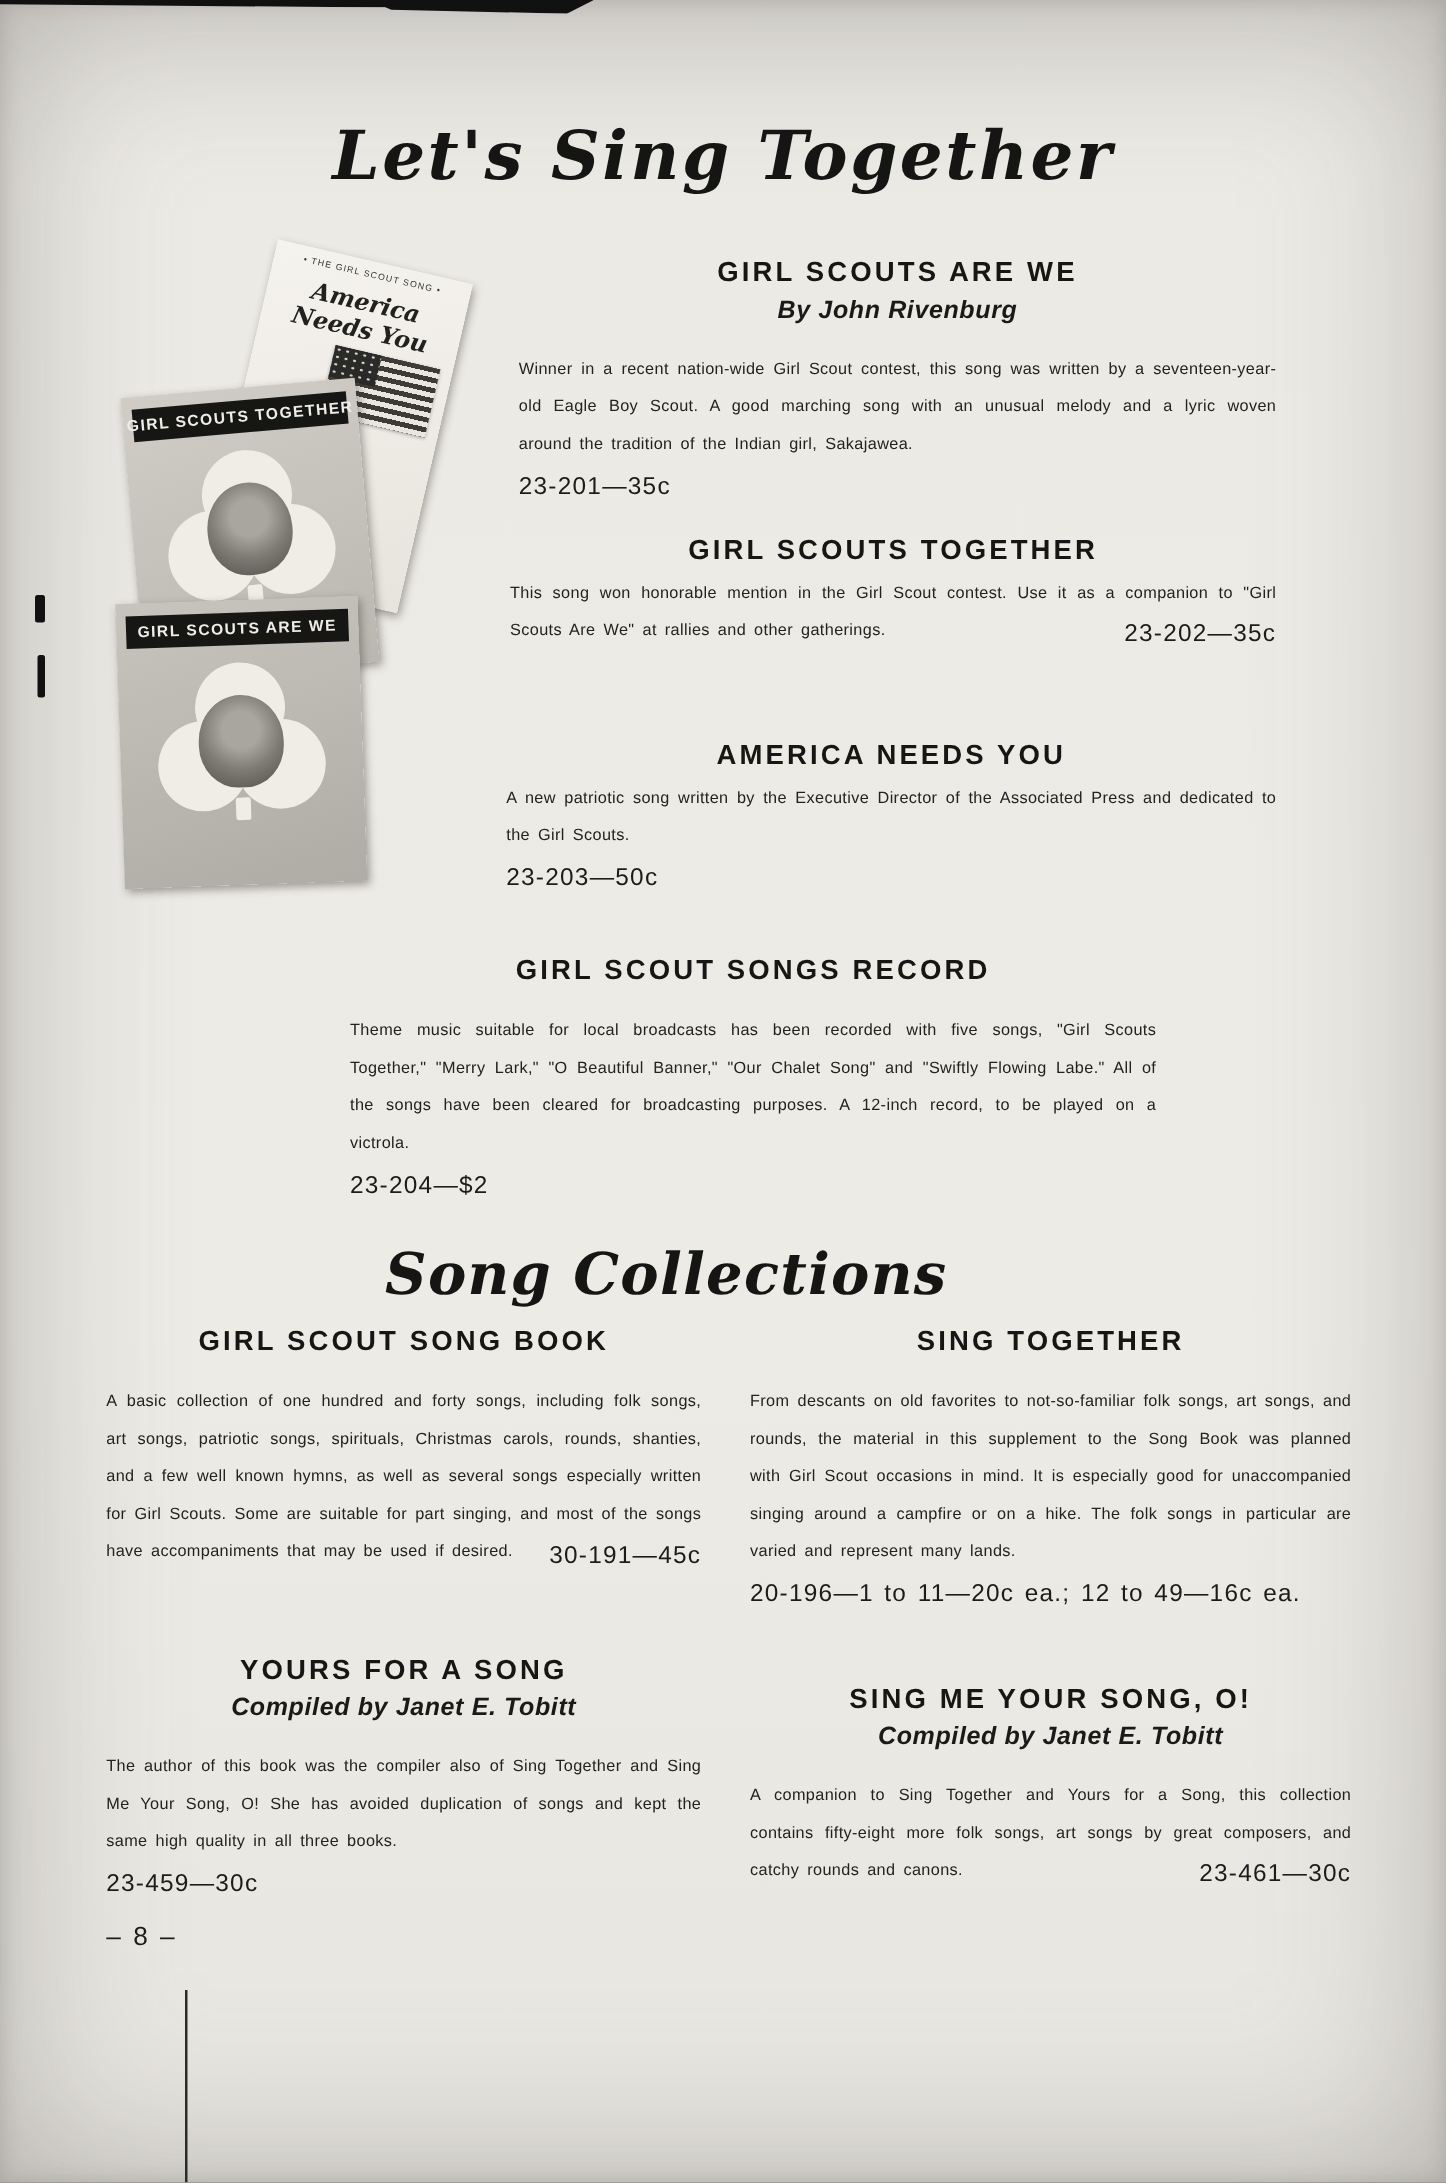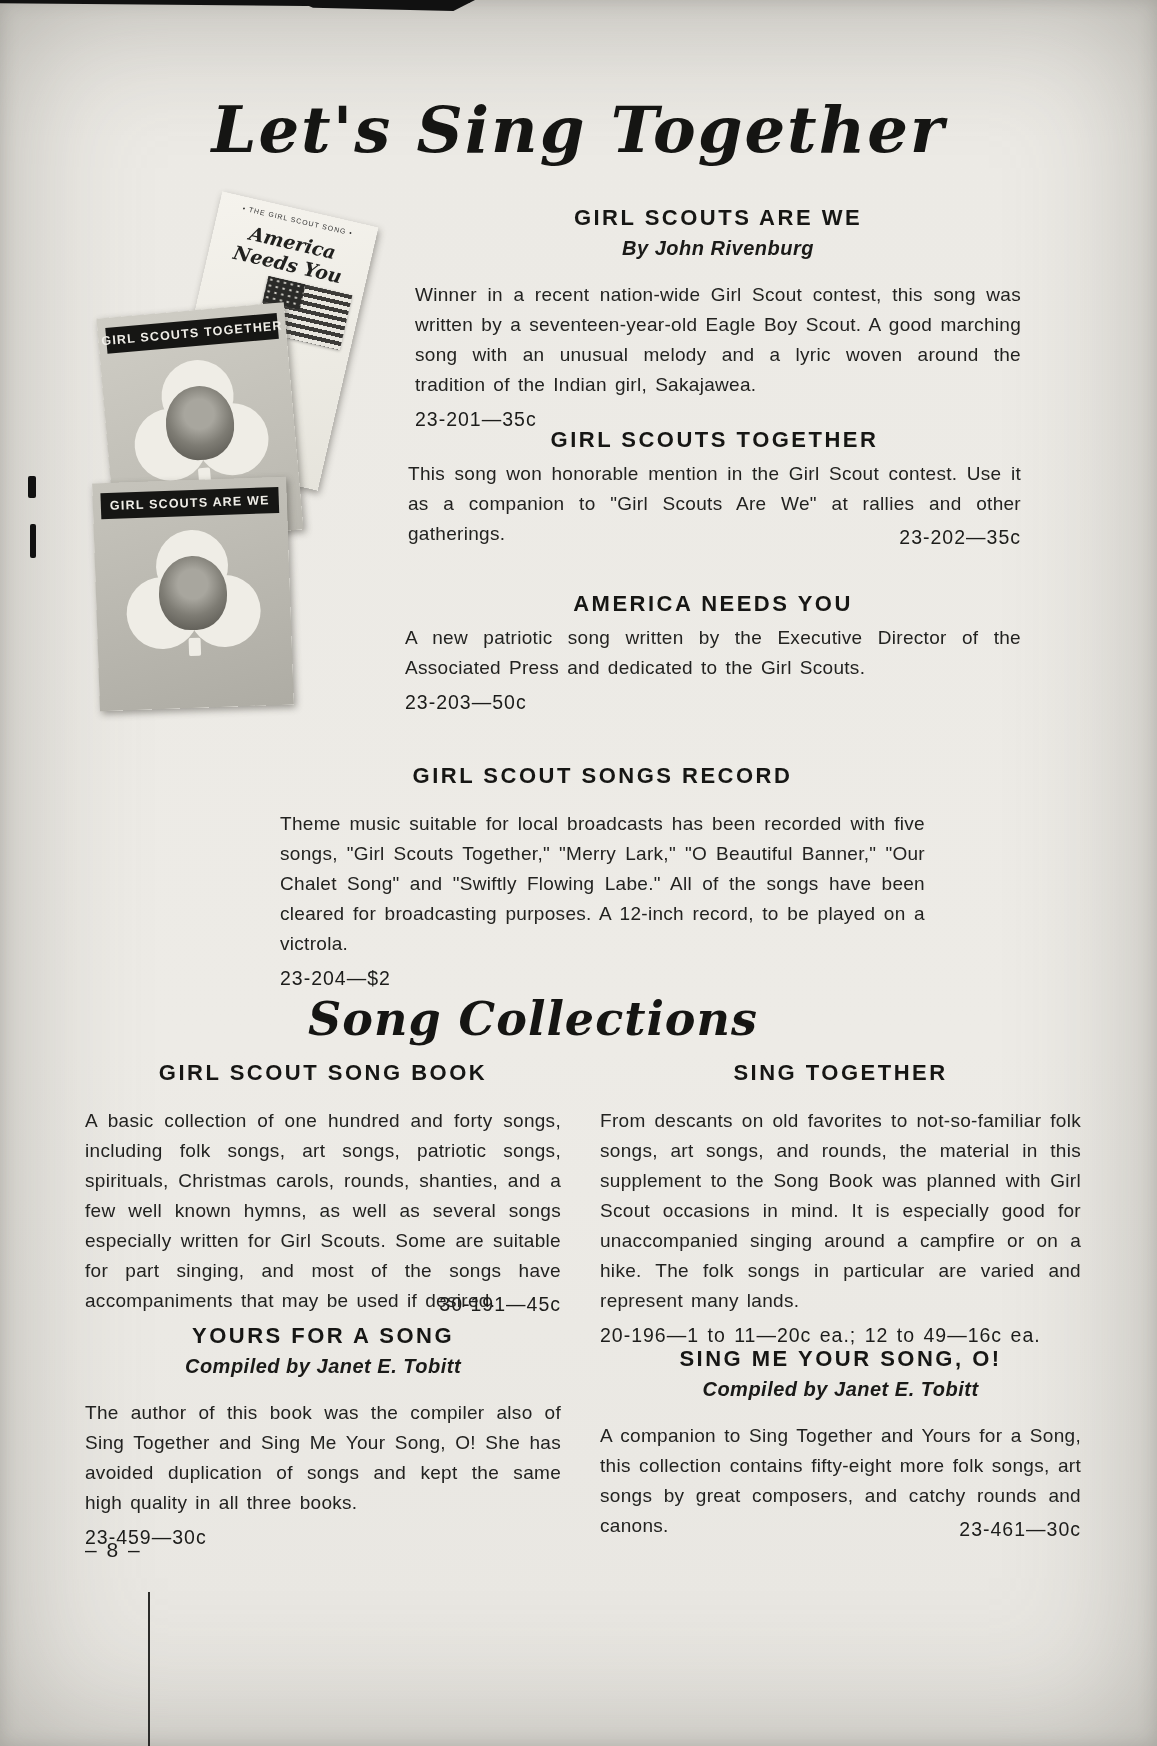--- a/index.html
+++ b/index.html
@@ -24,36 +24,36 @@
   .art-left1{left:28px;top:476px;width:8px;height:22px;border-radius:2px;}
   .art-left2{left:30px;top:524px;width:6px;height:34px;border-radius:2px;}
   .art-bottom{left:148px;top:1592px;width:2px;height:154px;background:#2b2b29;}
 
   
   .script-title{
     font-family:"DejaVu Serif", serif;
     font-style:italic;font-weight:700;
     color:#151513;margin:0;text-align:center;
   }
-  .main-title{left:0;top:92px;width:1157px;font-size:64px;letter-spacing:2px;}
+  .main-title{left:0;top:92px;width:1157px;font-size:54px;letter-spacing:2px;}
   .collections-title{left:0;top:992px;width:1066px;font-size:46px;letter-spacing:1px;}
 
   
   section{position:absolute;}
   .song-title{
     margin:0 0 6px 0;text-align:center;
     font-size:22px;font-weight:700;letter-spacing:2.5px;color:#161614;
   }
   .byline{
     text-align:center;font-style:italic;font-weight:700;
     font-size:20px;letter-spacing:.5px;margin:0 0 20px 0;color:#1a1a18;
   }
   .no-byline{margin-bottom:20px;}
   .body-text{
-    margin:0;font-size:19px;line-height:30px;letter-spacing:.3px;word-spacing:2.5px;
+    margin:0;font-size:13px;line-height:30px;letter-spacing:.3px;word-spacing:2.5px;
     text-align:justify;color:#222220;
   }
   .price{font-size:19.5px;letter-spacing:1px;word-spacing:2px;color:#1c1c1a;}
   .price-center{text-align:left;margin-top:8px;}
   .price-right{position:absolute;right:0;bottom:0;}
   .price-line{margin-top:8px;text-align:justify;}
 
   
   .covers{left:92px;top:198px;width:268px;height:515px;}
   .sheet{position:absolute;box-shadow:2px 3px 7px rgba(60,58,52,.45);}

